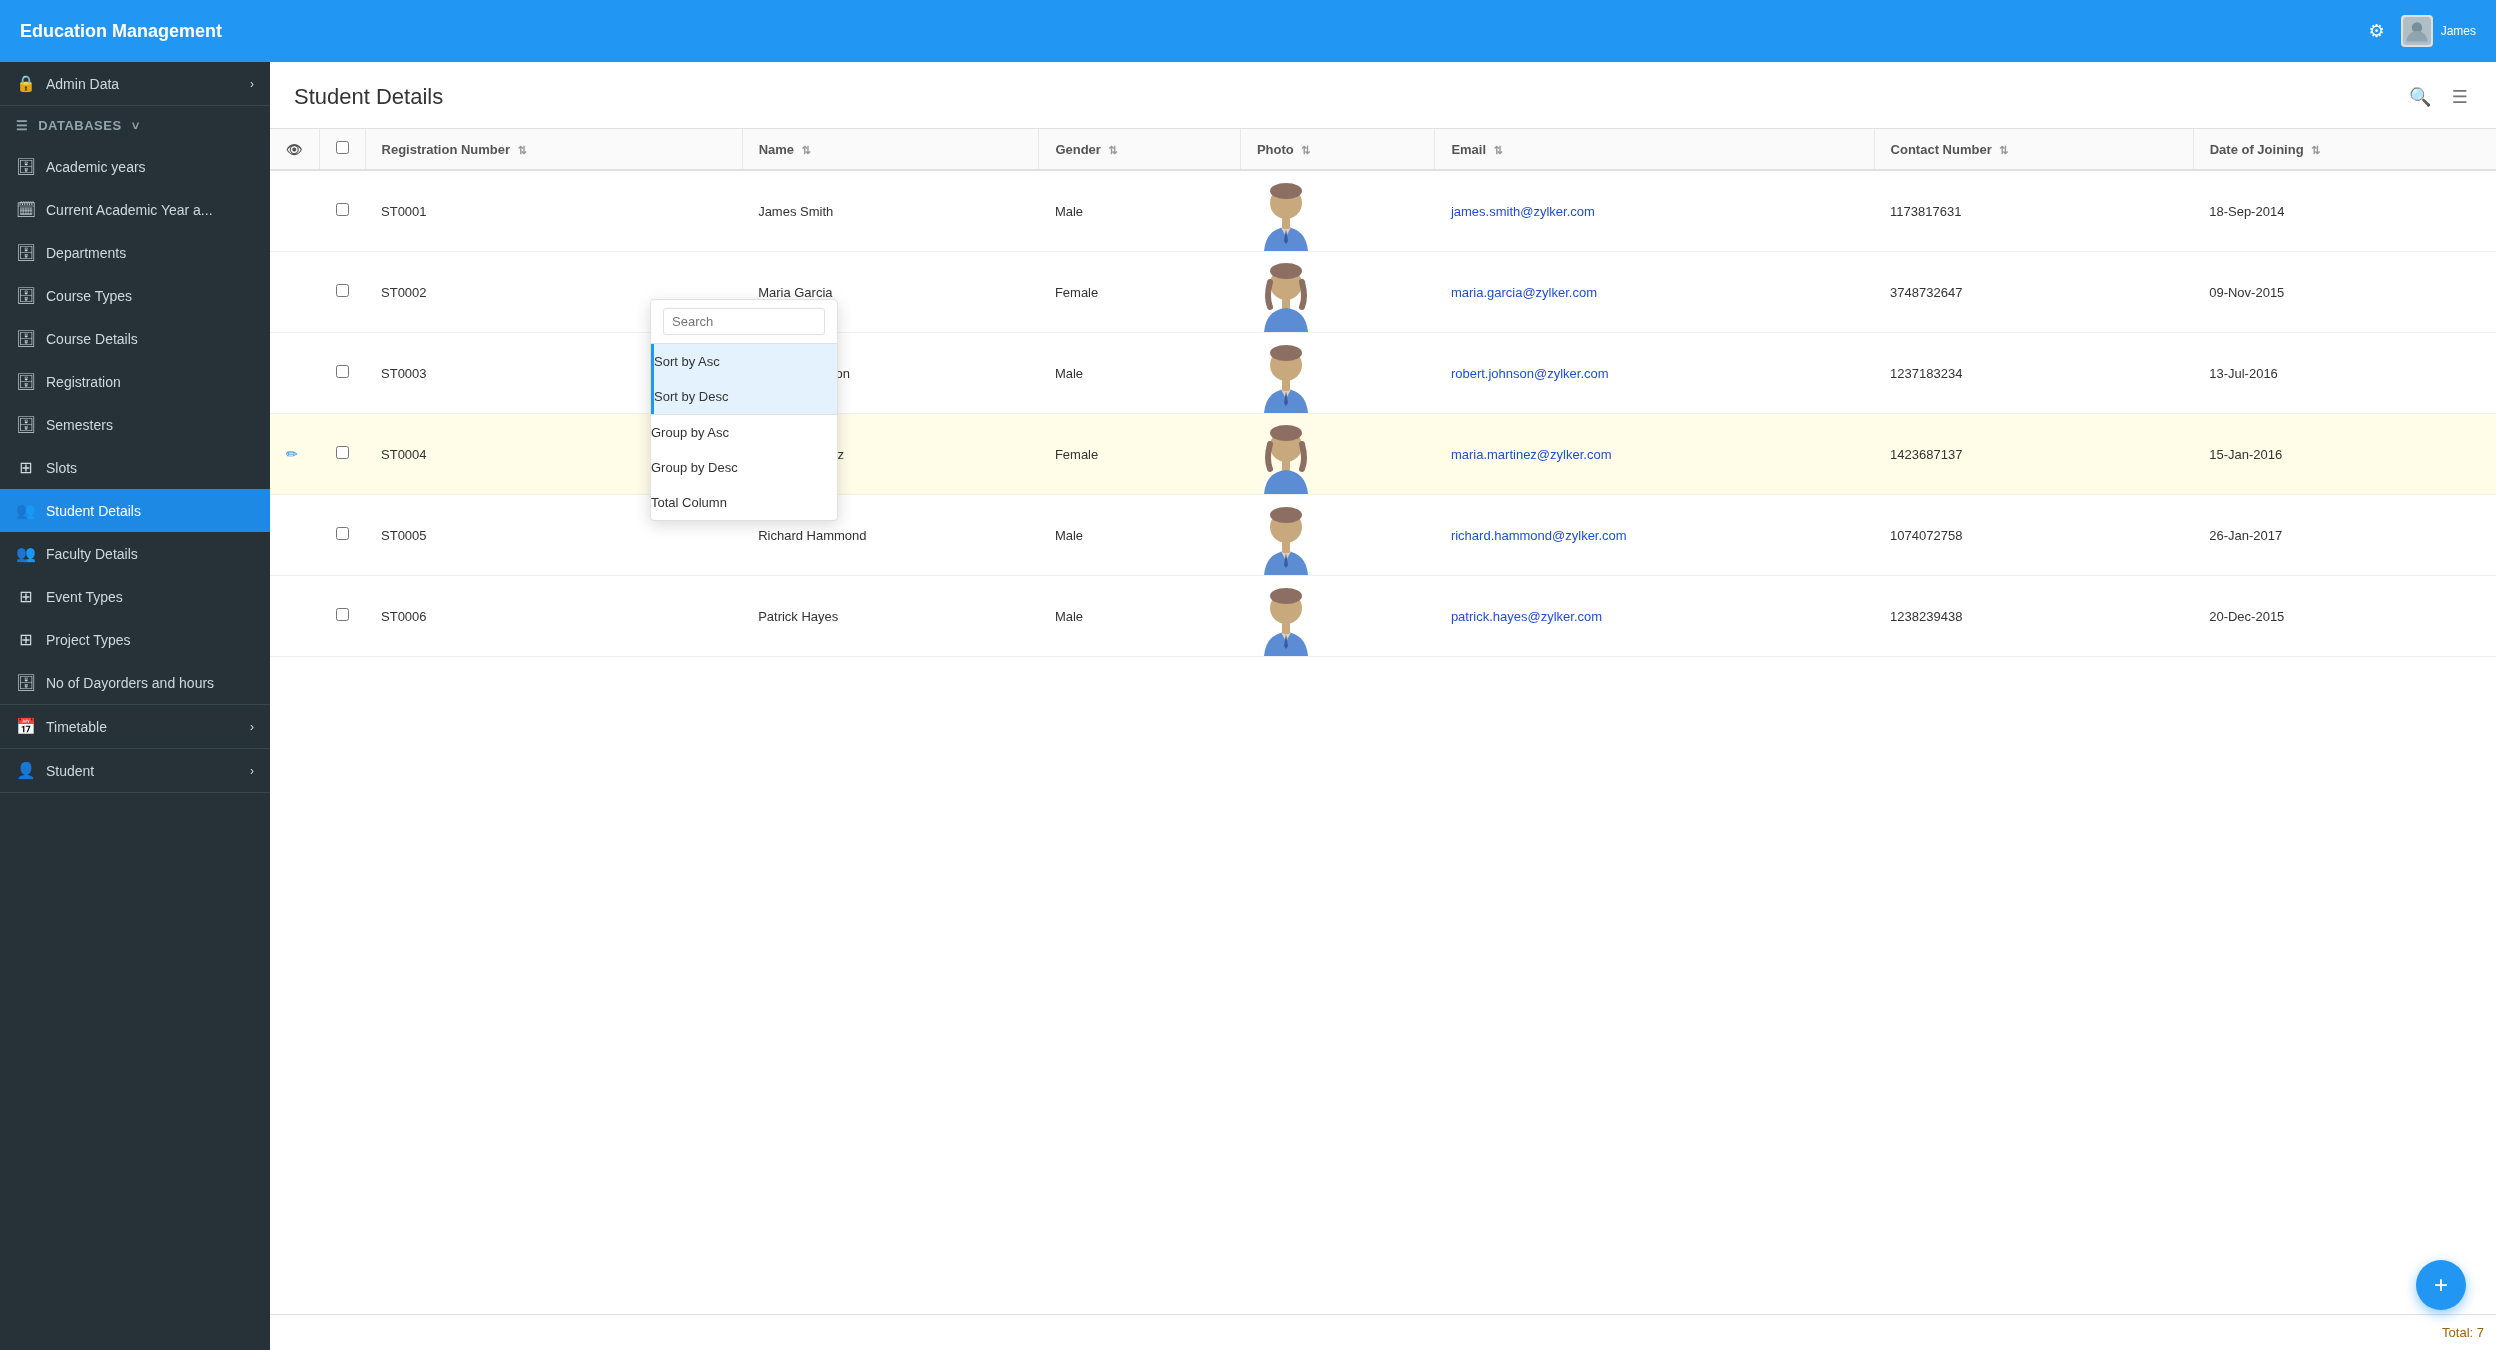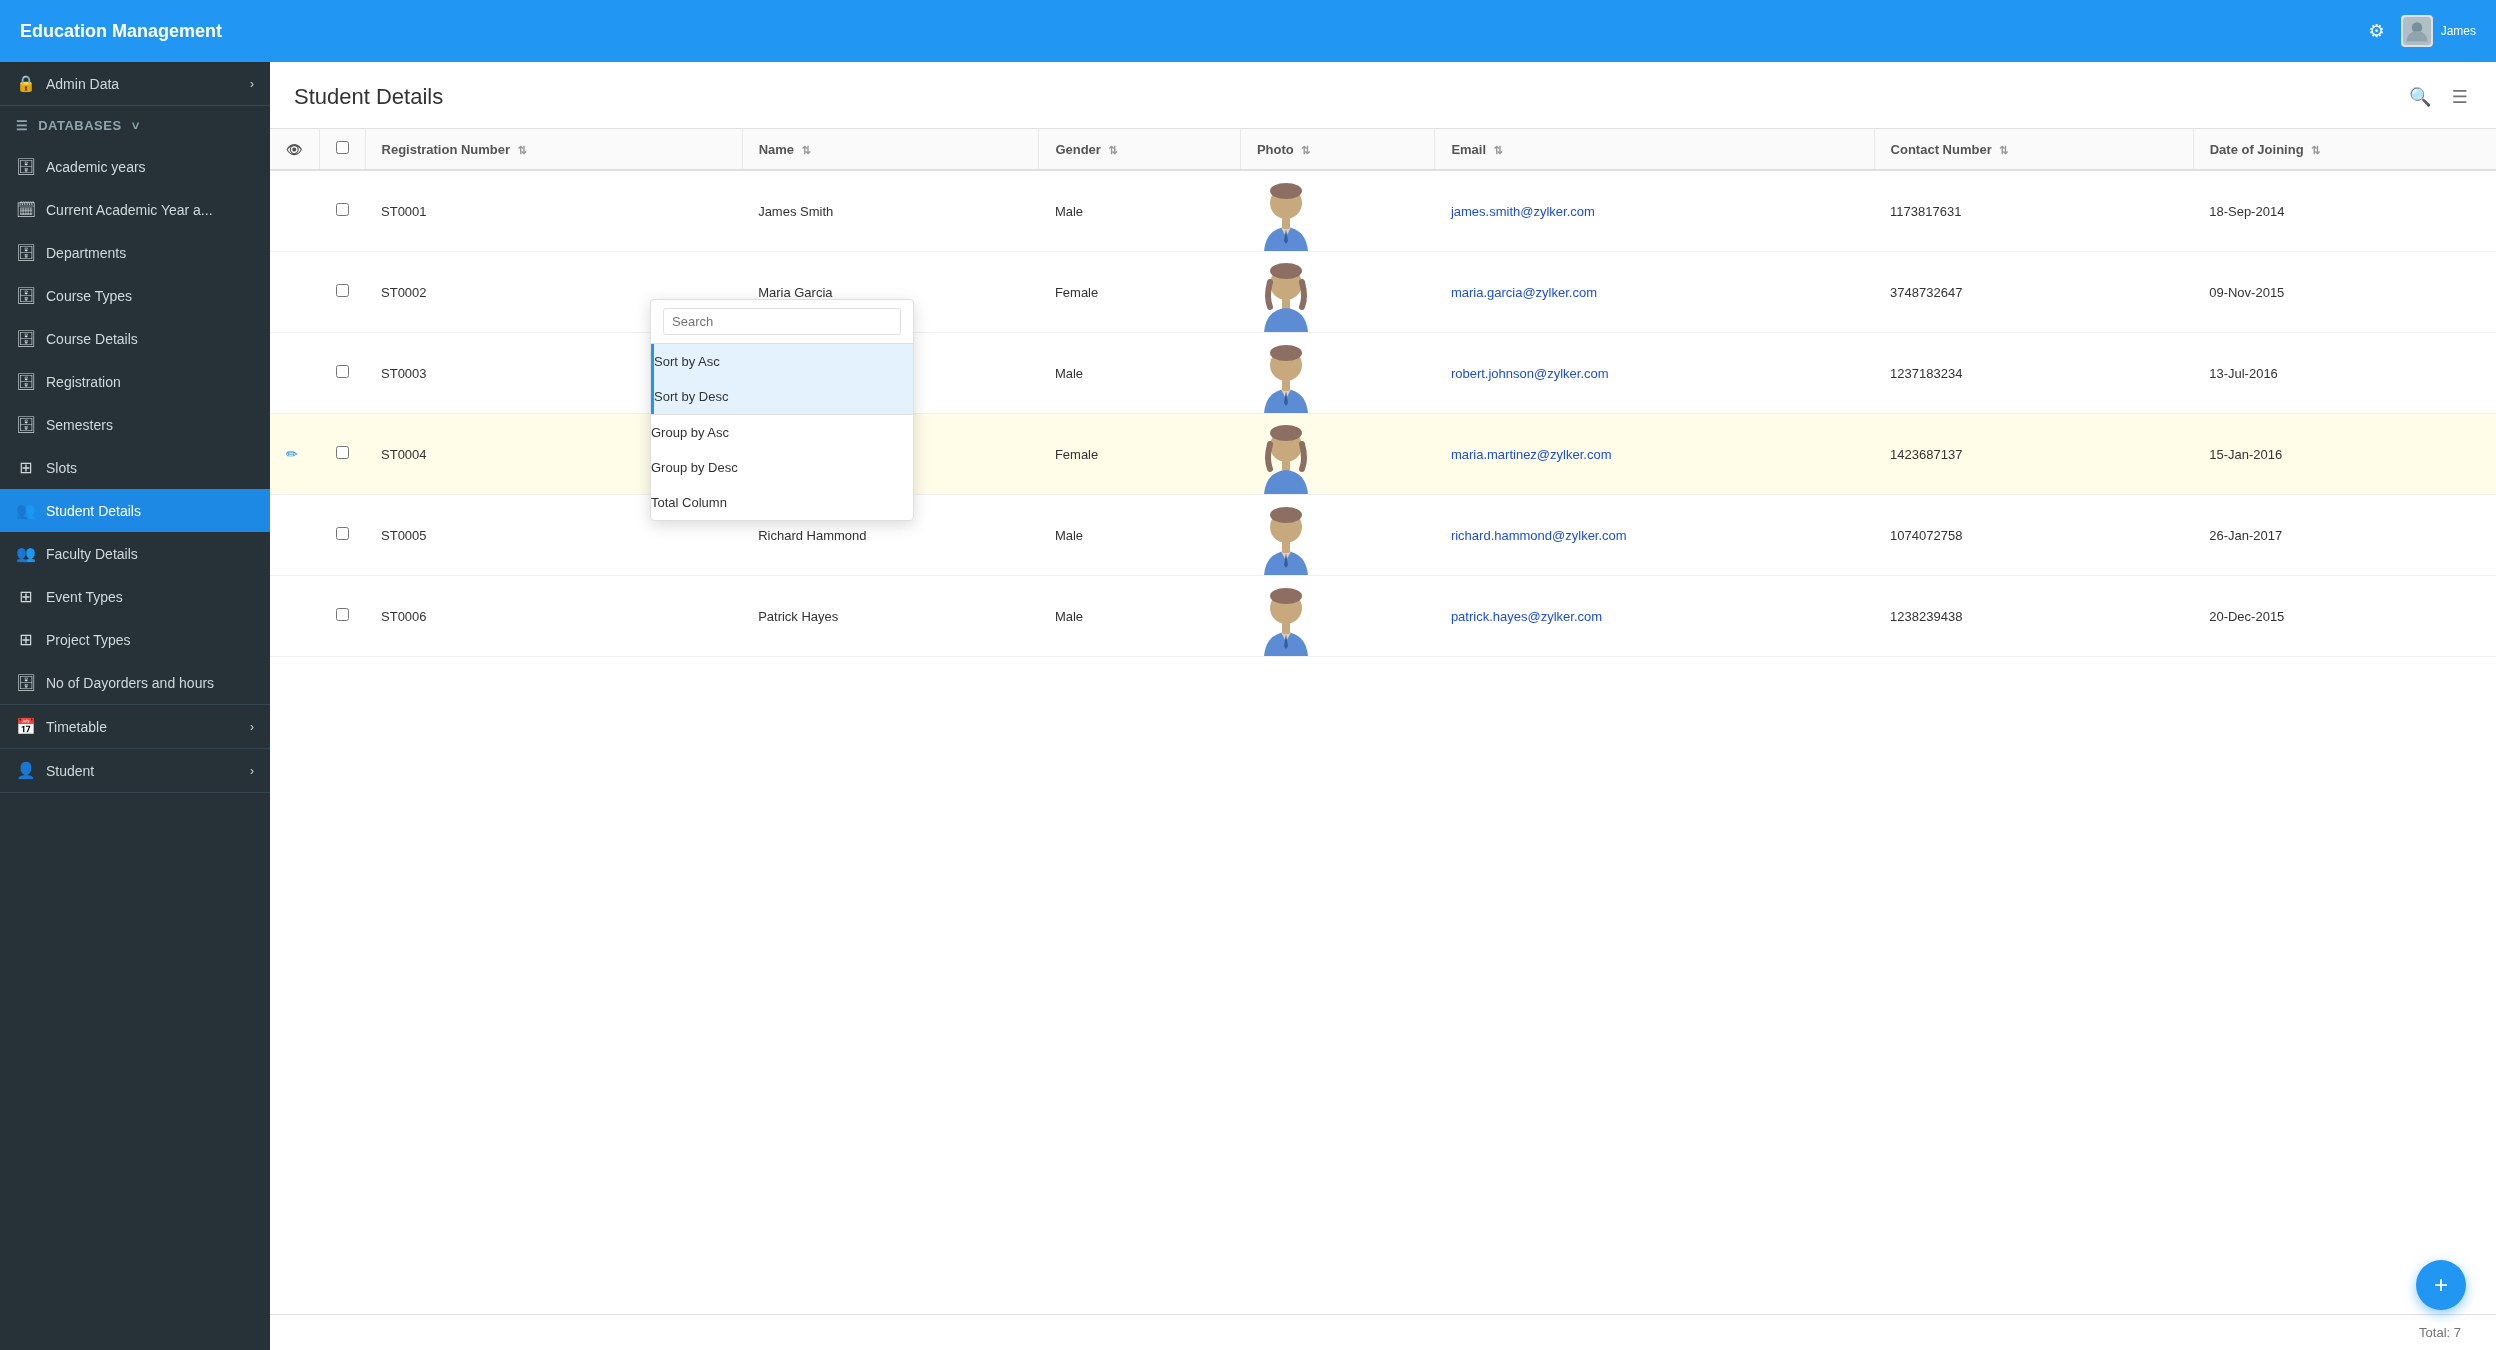--- a/index.html
+++ b/index.html
@@ -147,25 +147,25 @@
 
     
     .student-avatar {
       width: 60px;
       height: 60px;
     }
 
     
     .table-footer {
       background: white;
-      padding: 10px 35px;
+      padding: 10px 12px;
       border-top: 1px solid #e0e0e0;
       text-align: right;
       font-size: 13px;
-      color: #737373;
+      color: #a16207;
     }
 
     
     .fab {
       position: fixed;
       bottom: 40px;
       right: 30px;
       width: 50px;
       height: 50px;
       border-radius: 50%;
@@ -184,21 +184,21 @@
     
     .dropdown-menu {
       position: absolute;
       top: 170px;
       left: 380px;
       background: white;
       border: 1px solid #e0e0e0;
       border-radius: 4px;
       box-shadow: 0 4px 16px rgba(0,0,0,0.15);
       z-index: 300;
-      width: 264px;
+      width: 188px;
       overflow: hidden;
     }
 
     .dropdown-search {
       padding: 8px 12px;
       border-bottom: 1px solid #e0e0e0;
     }
     .dropdown-search input {
       width: 100%;
       border: 1px solid #e0e0e0;

